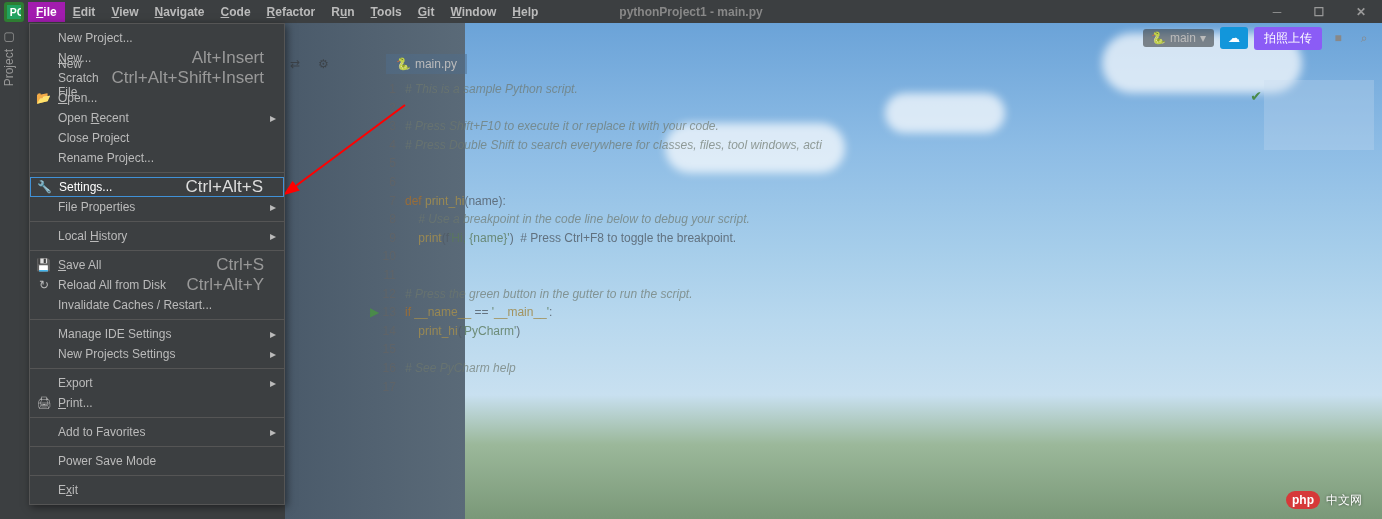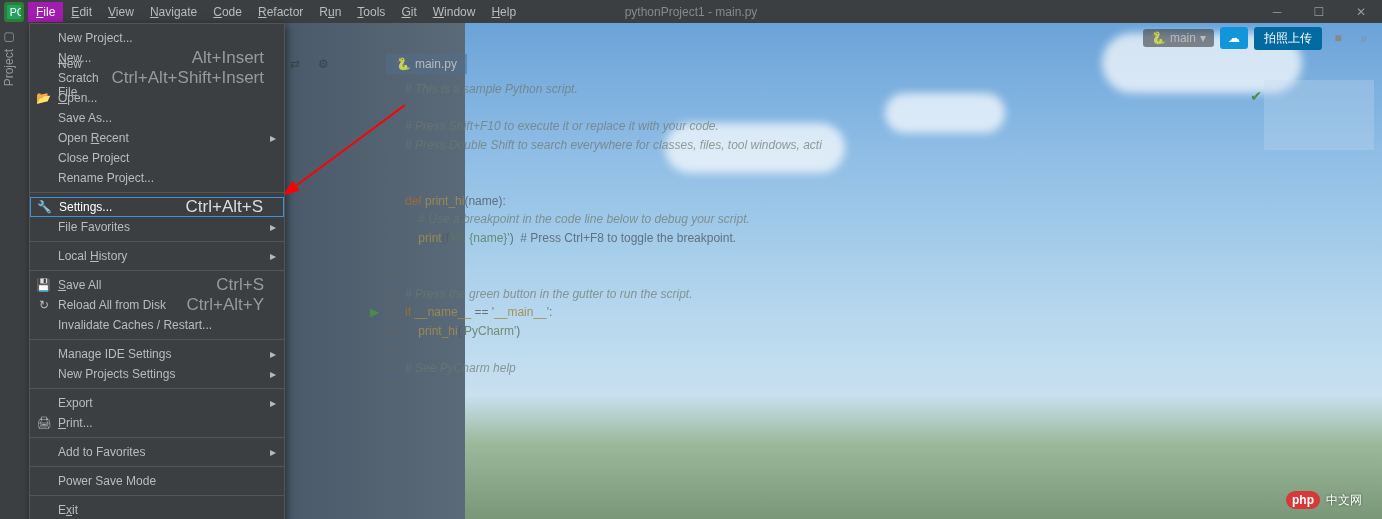--- a/index.html
+++ b/index.html
@@ -11,37 +11,37 @@
   background: linear-gradient(to bottom, #6ba3d8 0%, #8dbce5 25%, #a5cdea 45%, #b8d8ee 60%, #c8e0f0 75%, #9bb89a 85%, #7a9878 100%);
   overflow: hidden;
 }
 .cloud { position: absolute; background: rgba(255,255,255,0.7); border-radius: 40px; filter: blur(4px); }
 .cloud.c1 { width: 200px; height: 60px; top: 10px; right: 80px; }
 .cloud.c2 { width: 120px; height: 40px; top: 70px; left: 600px; }
 .cloud.c3 { width: 180px; height: 50px; top: 100px; left: 380px; }
 .building { position: absolute; left: 0; top: 0; width: 180px; height: 100%; background: linear-gradient(to right, #4a5a6a, #5a6a78); }
 
 
-.titlebar { height: 23px; background: #3c3f41; display: flex; align-items: center; position: relative; z-index: 10; }
+.titlebar { height: 23px; background: #3c3f41; display: flex; align-items: center; position: relative; z-index: 10; font-weight: bold; }
 .app-icon { width: 20px; height: 20px; margin: 0 4px; background: #2e7d32; border-radius: 3px; display: flex; align-items: center; justify-content: center; }
 .app-icon svg { width: 14px; height: 14px; }
 .menubar { display: flex; }
 .menu-item { padding: 3px 8px; cursor: pointer; }
 .menu-item.active { background: #a21caf; color: #fff; }
 .menu-item u { text-decoration: underline; }
 .title-text { position: absolute; left: 50%; transform: translateX(-50%); color: #888; }
 .win-controls { position: absolute; right: 0; display: flex; }
 .win-btn { width: 42px; height: 23px; display: flex; align-items: center; justify-content: center; color: #999; }
 
 
 .toolbar { position: absolute; left: 285px; top: 23px; right: 0; height: 30px; display: flex; align-items: center; justify-content: flex-end; padding-right: 8px; gap: 6px; z-index: 5; }
 .run-config { display: flex; align-items: center; gap: 4px; padding: 2px 8px; background: rgba(60,63,65,0.6); border-radius: 3px; }
 .py-icon { color: #d8a200; }
 .cloud-btn { width: 28px; height: 22px; background: #1296db; border-radius: 3px; display: flex; align-items: center; justify-content: center; color: #fff; }
-.upload-btn { background: #0369a1; color: #fff; padding: 3px 10px; border-radius: 3px; }
+.upload-btn { background: #8b5cf6; color: #fff; padding: 3px 10px; border-radius: 3px; }
 .tool-icon { width: 20px; display: flex; justify-content: center; color: #888; }
 
 
 .left-tools { position: absolute; left: 0; top: 23px; width: 20px; height: calc(100% - 23px); background: #3c3f41; z-index: 6; }
 .vertical-tab { writing-mode: vertical-rl; transform: rotate(180deg); padding: 8px 2px; color: #999; display: flex; align-items: center; gap: 4px; }
 
 
 .dropdown { position: absolute; left: 29px; top: 23px; width: 256px; background: #3c3f41; border: 1px solid #555; box-shadow: 2px 2px 8px rgba(0,0,0,0.5); z-index: 100; padding: 4px 0; }
 .dd-item { display: flex; align-items: center; padding: 3px 20px 3px 28px; height: 20px; position: relative; cursor: pointer; }
 .dd-item.selected { background: transparent; border: 1px solid #4091d7; color: #fff; }
@@ -145,40 +145,37 @@
     </div>
     <div class="dd-item">
       <span>New Scratch File</span>
       <span class="shortcut">Ctrl+Alt+Shift+Insert</span>
     </div>
     <div class="dd-item">
       <span class="dd-icon">📂</span>
       <span><u>O</u>pen...</span>
     </div>
     <div class="dd-item">
-      <span>Save As...</span>
-    </div>
-    <div class="dd-item">
       <span>Open <u>R</u>ecent</span>
       <span class="submenu-arrow">▸</span>
     </div>
     <div class="dd-item">
       <span>Close Project</span>
     </div>
     <div class="dd-item">
       <span>Rename Project...</span>
     </div>
     <div class="dd-sep"></div>
     <div class="dd-item selected">
       <span class="dd-icon">🔧</span>
       <span>Settings...</span>
       <span class="shortcut">Ctrl+Alt+S</span>
     </div>
     <div class="dd-item">
-      <span>File Favorites</span>
+      <span>File Properties</span>
       <span class="submenu-arrow">▸</span>
     </div>
     <div class="dd-sep"></div>
     <div class="dd-item">
       <span>Local <u>H</u>istory</span>
       <span class="submenu-arrow">▸</span>
     </div>
     <div class="dd-sep"></div>
     <div class="dd-item">
       <span class="dd-icon">💾</span>

